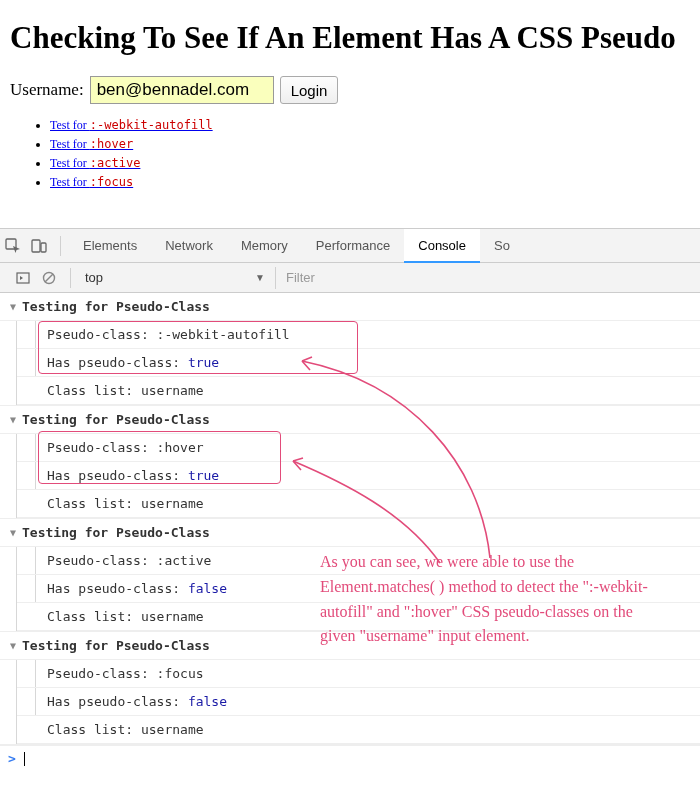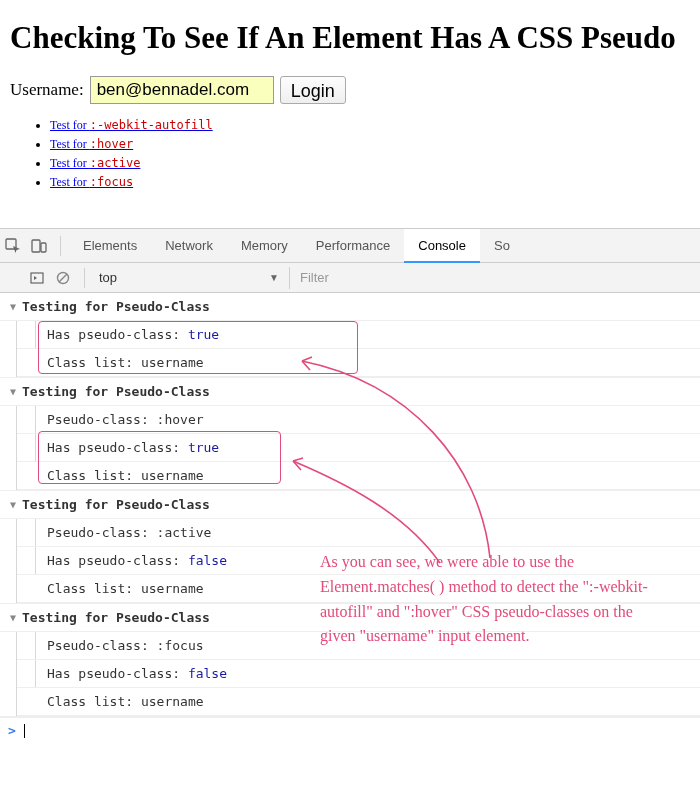--- a/index.html
+++ b/index.html
@@ -33,21 +33,21 @@
   font-family: Arial, Helvetica, sans-serif;
   font-size: 17px;
   background: #faffbd;
   border: 1px solid #999;
   padding: 4px 6px;
   width: 184px;
   height: 28px;
 }
 .login-button {
   font-family: Arial, Helvetica, sans-serif;
-  font-size: 18px;
+  font-size: 15px;
   background: linear-gradient(#fdfdfd,#efefef);
   border: 1px solid #aaa;
   border-radius: 3px;
   padding: 4px 10px;
   height: 28px;
 }
 ul.tests {
   margin: 10px 0 0 0;
   padding-left: 40px;
 }
@@ -108,21 +108,21 @@
   color: #000;
   border-bottom: 2px solid #39f;
   background: #fff;
 }
 .dt-subbar {
   display: flex;
   align-items: center;
   height: 30px;
   border-bottom: 1px solid #ccc;
   background: #f3f3f3;
-  padding-left: 24px;
+  padding-left: 10px;
 }
 .dt-context {
   display: flex;
   align-items: center;
   gap: 8px;
   color: #555;
   font-size: 13px;
   padding-right: 10px;
   margin-left: 6px;
 }
@@ -314,20 +314,25 @@
   <div class="console">
 
     <div class="group">
       <div class="group-header">
         <span class="tri">▼</span>
         <span>Testing for Pseudo-Class</span>
       </div>
       <div class="group-body">
         <div class="log-line">
           <span class="tree"></span>
+          <span>Pseudo-class:</span>
+          <span>:-webkit-autofill</span>
+        </div>
+        <div class="log-line">
+          <span class="tree"></span>
           <span>Has pseudo-class:</span>
           <span class="val-true">true</span>
         </div>
         <div class="log-line">
           <span>Class list:</span>
           <span>username</span>
         </div>
       </div>
     </div>
 

